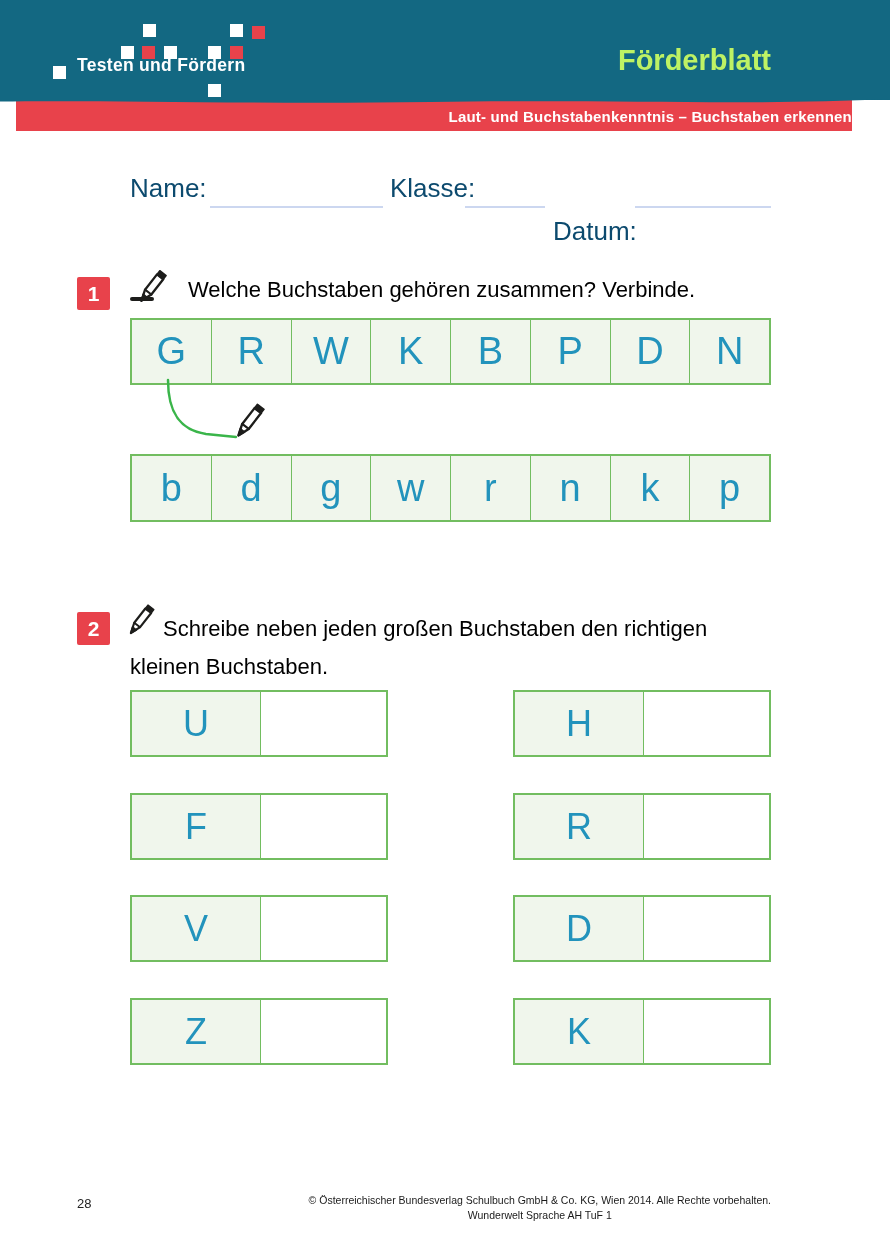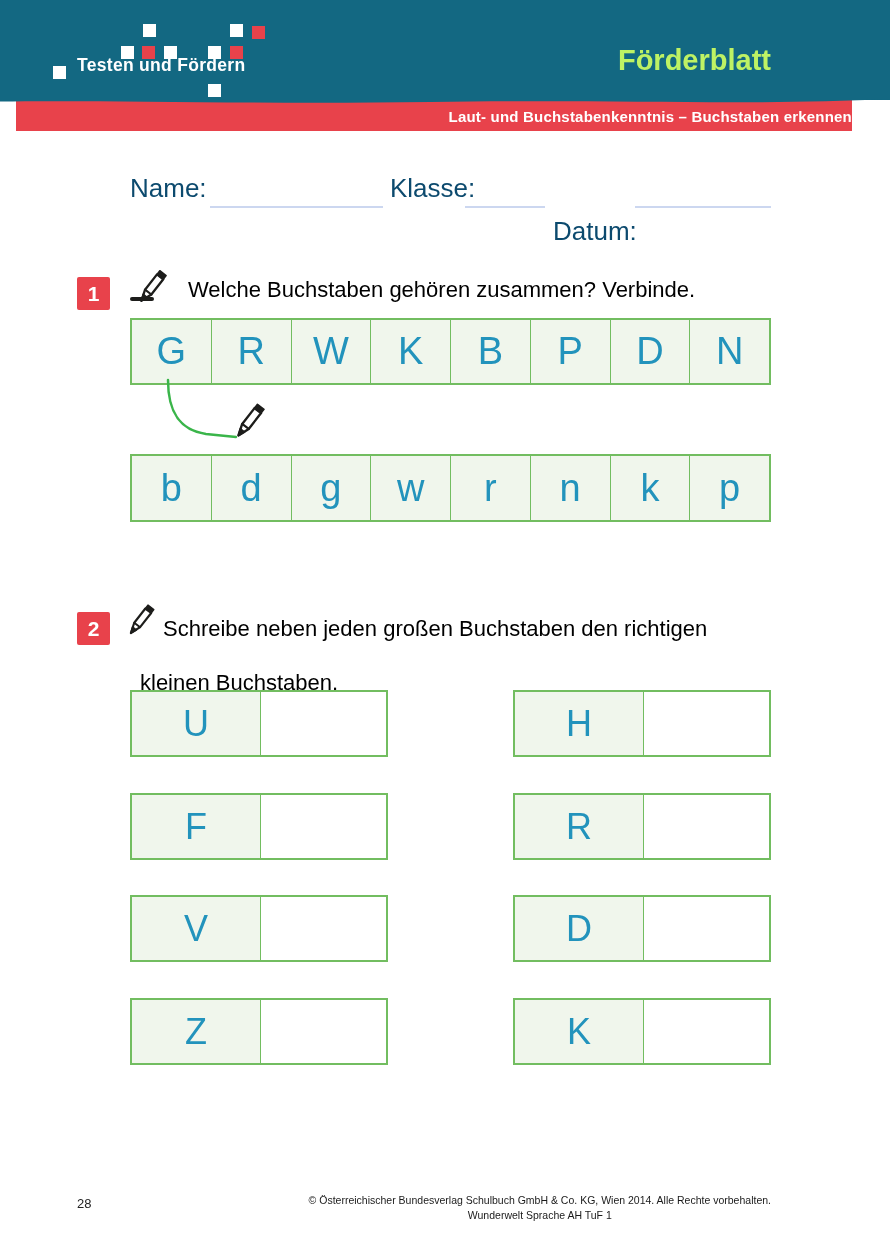--- a/index.html
+++ b/index.html
@@ -141,21 +141,21 @@
     <div class="cell">n</div>
     <div class="cell">k</div>
     <div class="cell">p</div>
   </div>
 
   <div class="num-box" style="left:77px; top:612px;">2</div>
   <svg class="pencil" style="left:126px; top:596px;" width="35" height="41" viewBox="0 0 36 42">
       <use href="#pencil-glyph"></use>
     </svg>
   <span class="instruction" style="left:163px; top:616px;text-align:center;">Schreibe neben jeden großen Buchstaben den richtigen</span>
-  <span class="instruction" style="left:130px; top:670px;margin-left:10px;">kleinen Buchstaben.</span>
+  <span class="instruction" style="left:130px; top:654px;">kleinen Buchstaben.</span>
 
   <div class="pair" style="left:130px; top:690px;">
     <div class="letter-cell">U</div>
     <div class="answer-cell"></div>
   </div>
   <div class="pair" style="left:513px; top:690px;">
     <div class="letter-cell">H</div>
     <div class="answer-cell"></div>
   </div>
 

